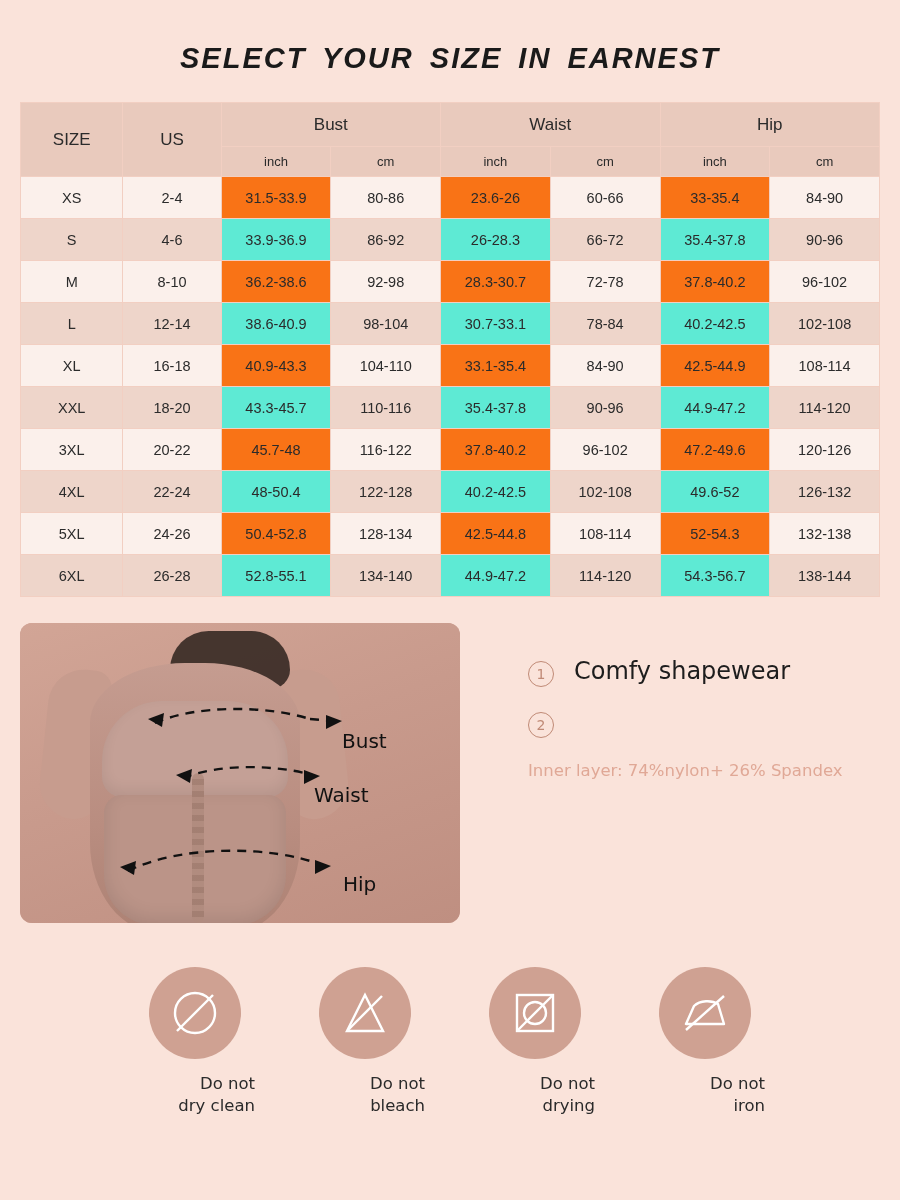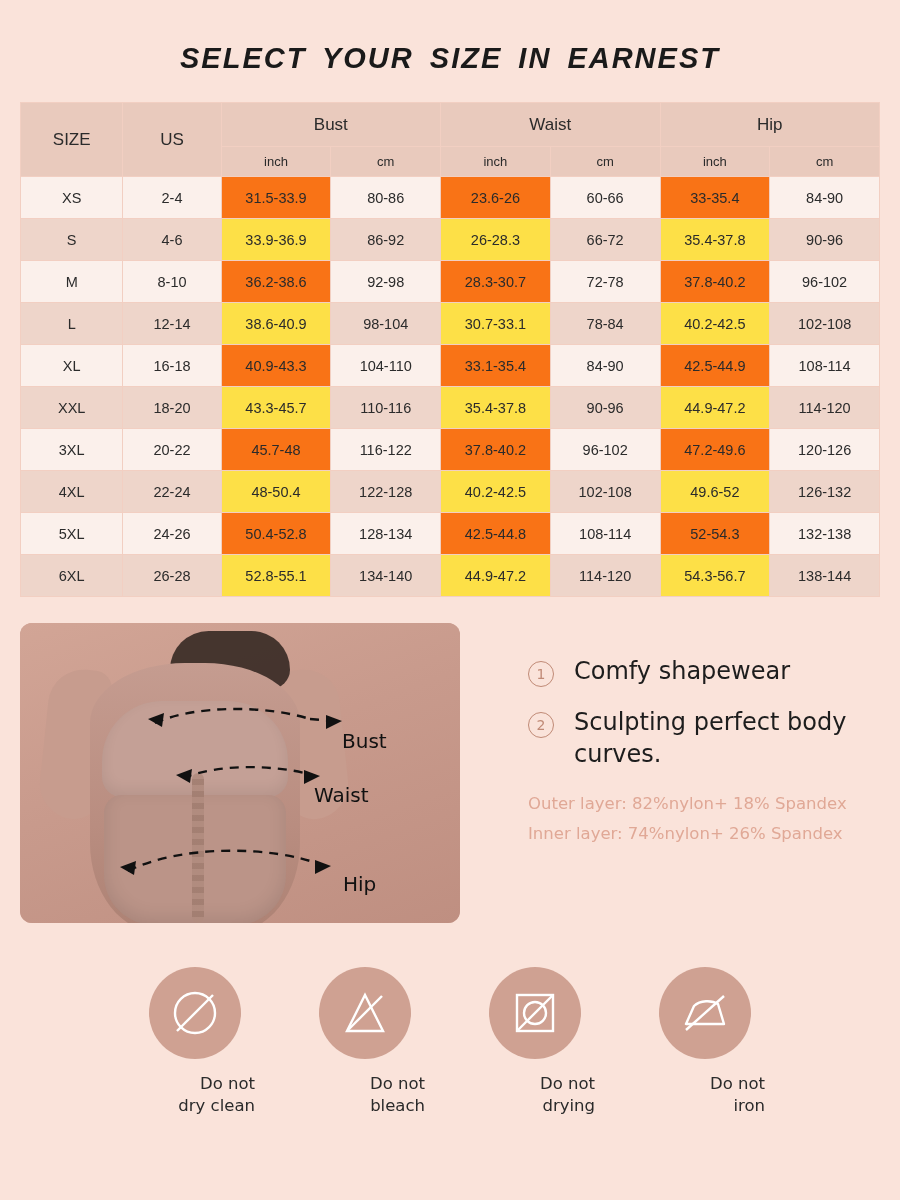--- a/index.html
+++ b/index.html
@@ -53,21 +53,21 @@
     font-size: 13px;
     background: #e9cabd;
   }
   .hdr-main th.span2 { font-size: 17px; }
   tbody tr { height: 42px; }
   tbody tr td { font-size: 14.5px; }
   tbody tr.light td { background: #fbf0eb; }
   tbody tr.dark td { background: #eed5ca; }
   
   tbody tr.light td.alt { background: #f97316; }
-  tbody tr.dark  td.alt { background: #fde047; }
+  tbody tr.dark  td.alt { background: #5eead4; }
 
   .col-size { width: 98px; }
   .col-us { width: 94px; }
   .col-m { width: 105px; }
 
   
   .mid {
     position: relative;
     margin: 26px 20px 0 20px;
     width: 860px;
@@ -384,24 +384,22 @@
       </svg>
     </div>
 
     <div class="features">
       <div class="feature-row">
         <div class="badge">1</div>
         <div class="feature-text">Comfy shapewear</div>
       </div>
       <div class="feature-row">
         <div class="badge">2</div>
-        <div class="feature-text">Sculpting perfect body curves.</div>
       </div>
       <div class="material">
-        <div>Outer layer: 82%nylon+ 18% Spandex</div>
         <div>Inner layer: 74%nylon+ 26% Spandex</div>
       </div>
     </div>
   </div>
 
   <div class="measure-label lbl-bust">Bust</div>
   <div class="measure-label lbl-waist">Waist</div>
   <div class="measure-label lbl-hip">Hip</div>
 
   <div class="care">

